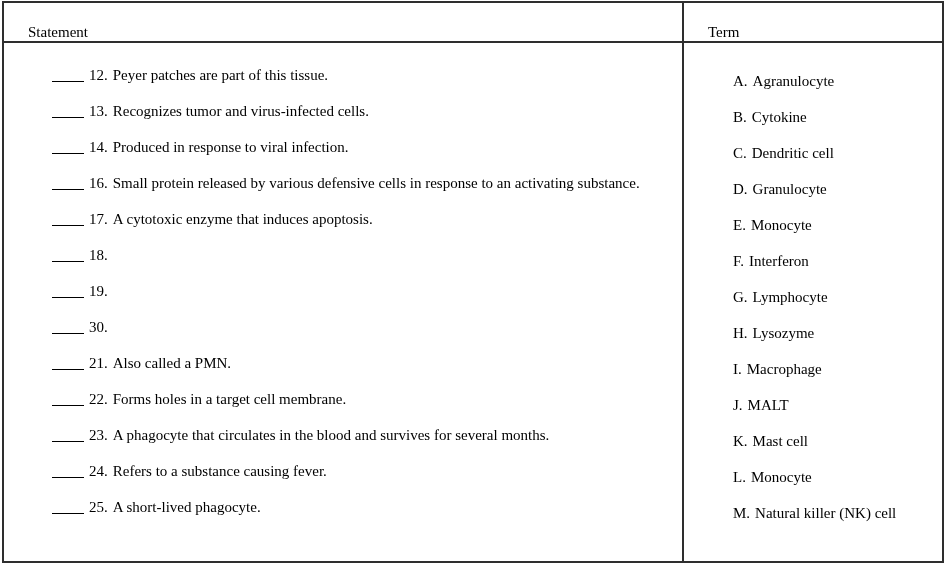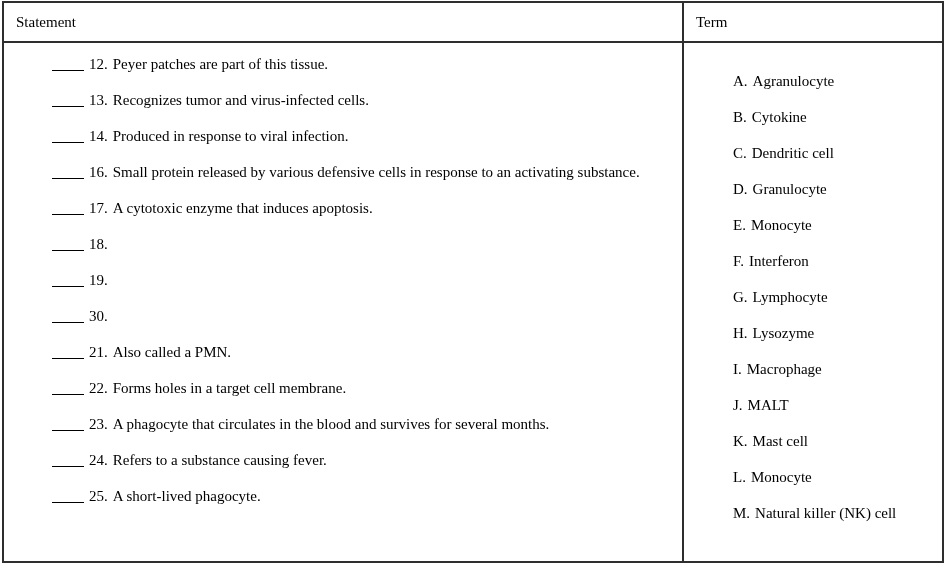--- a/index.html
+++ b/index.html
@@ -20,33 +20,33 @@
     box-sizing: border-box;
     border: 2px solid #2e2e2e;
     background: #ffffff;
     display: grid;
     grid-template-columns: 680px 1fr;
     grid-template-rows: 40px 1fr;
     font-size: 15px;
   }
   .hdr {
     display: flex;
-    align-items: center;
+    align-items: flex-end;
     border-bottom: 2px solid #2e2e2e;
-    padding-left: 12px;
+    padding-left: 24px;
     box-sizing: border-box;
   }
   .hdr-statement { border-right: 2px solid #2e2e2e; }
   .body-col {
     box-sizing: border-box;
     overflow: hidden;
   }
   .body-statements {
     border-right: 2px solid #2e2e2e;
-    padding-top: 3px;
+    padding-top: 14px;
   }
   .body-terms {
     padding-top: 20px;
   }
   .srow {
     height: 36px;
     display: flex;
     align-items: center;
     padding-left: 48px;
     white-space: nowrap;

